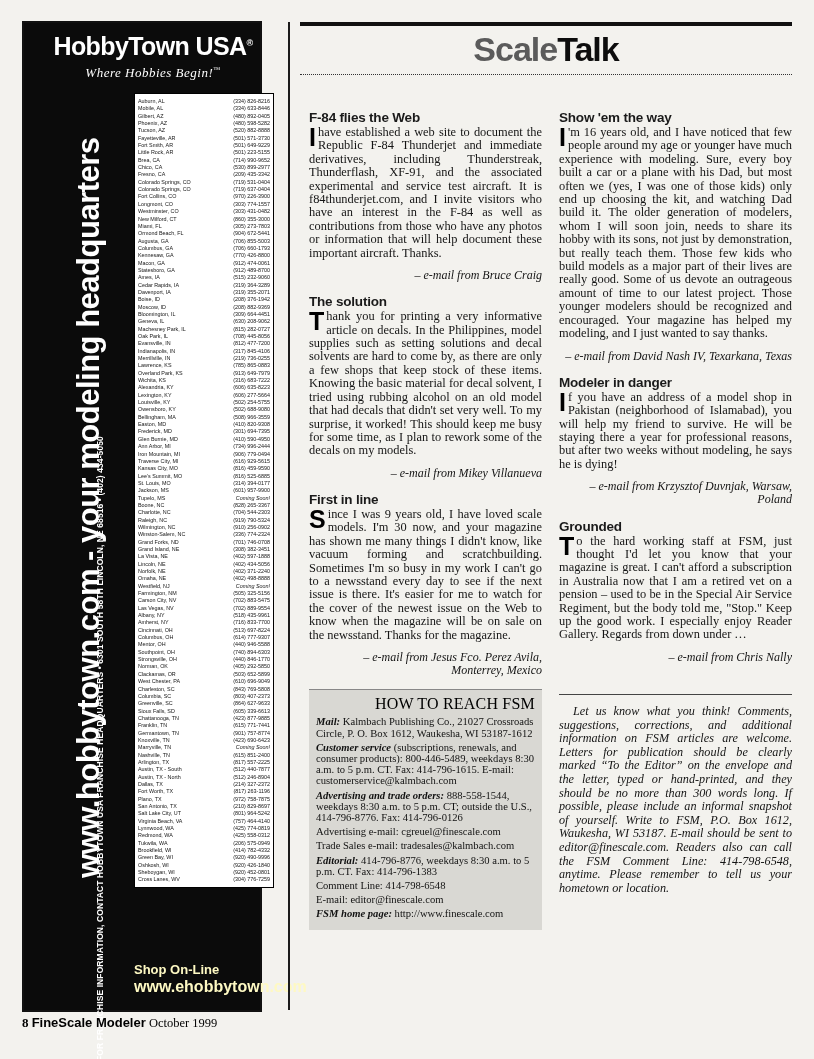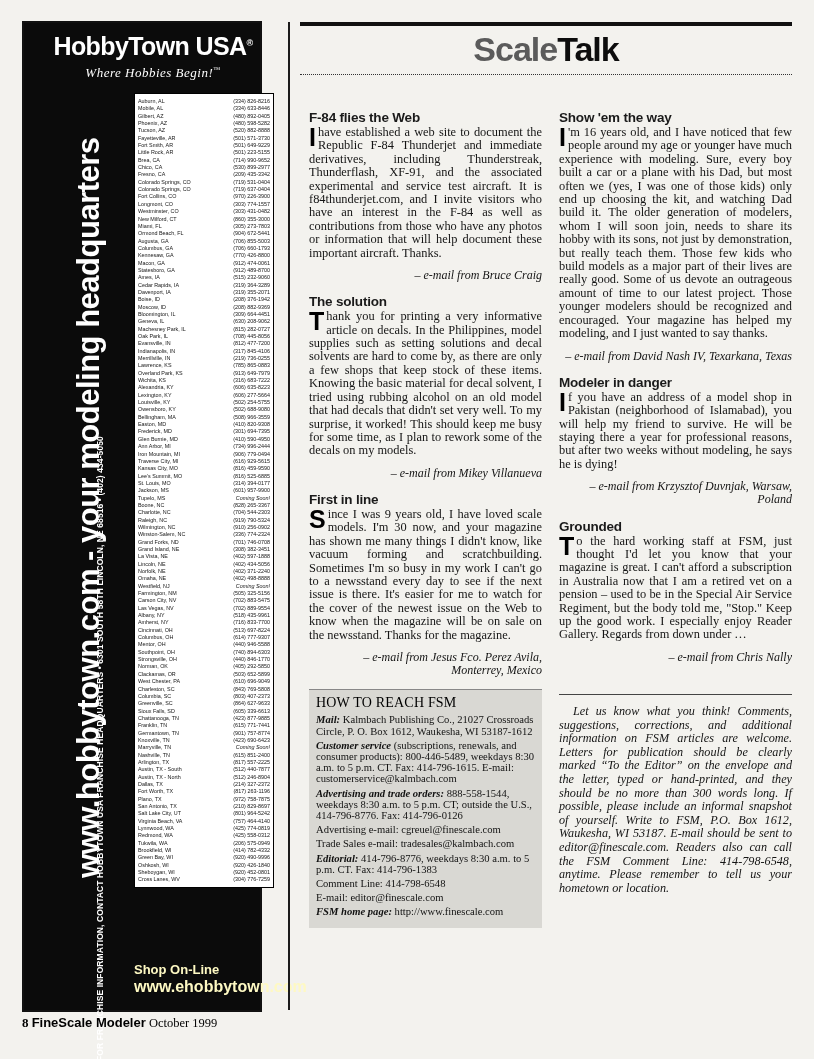--- a/index.html
+++ b/index.html
@@ -147,22 +147,22 @@
   }
 
   
   .reach{
     margin-top:6px;
     background:#d9d8d3;
     border-top:1px solid #888;
     padding:5px 7px 7px 7px;
   }
   .reach h4{
-    margin:0 0 3px 0;text-align:left;
-    font-size:14px;font-weight:normal;
+    margin:0 0 3px 0;text-align:right;
+    font-size:16px;font-weight:normal;
     font-family:"Liberation Serif", serif;
     letter-spacing:0.2px;
   }
   .reach p{
     margin:0 0 3px 0;
     font-size:10.6px;line-height:11.2px;
     font-family:"Liberation Serif", serif;
     color:#111;
   }
   .reach b{font-weight:bold;font-style:italic;}

